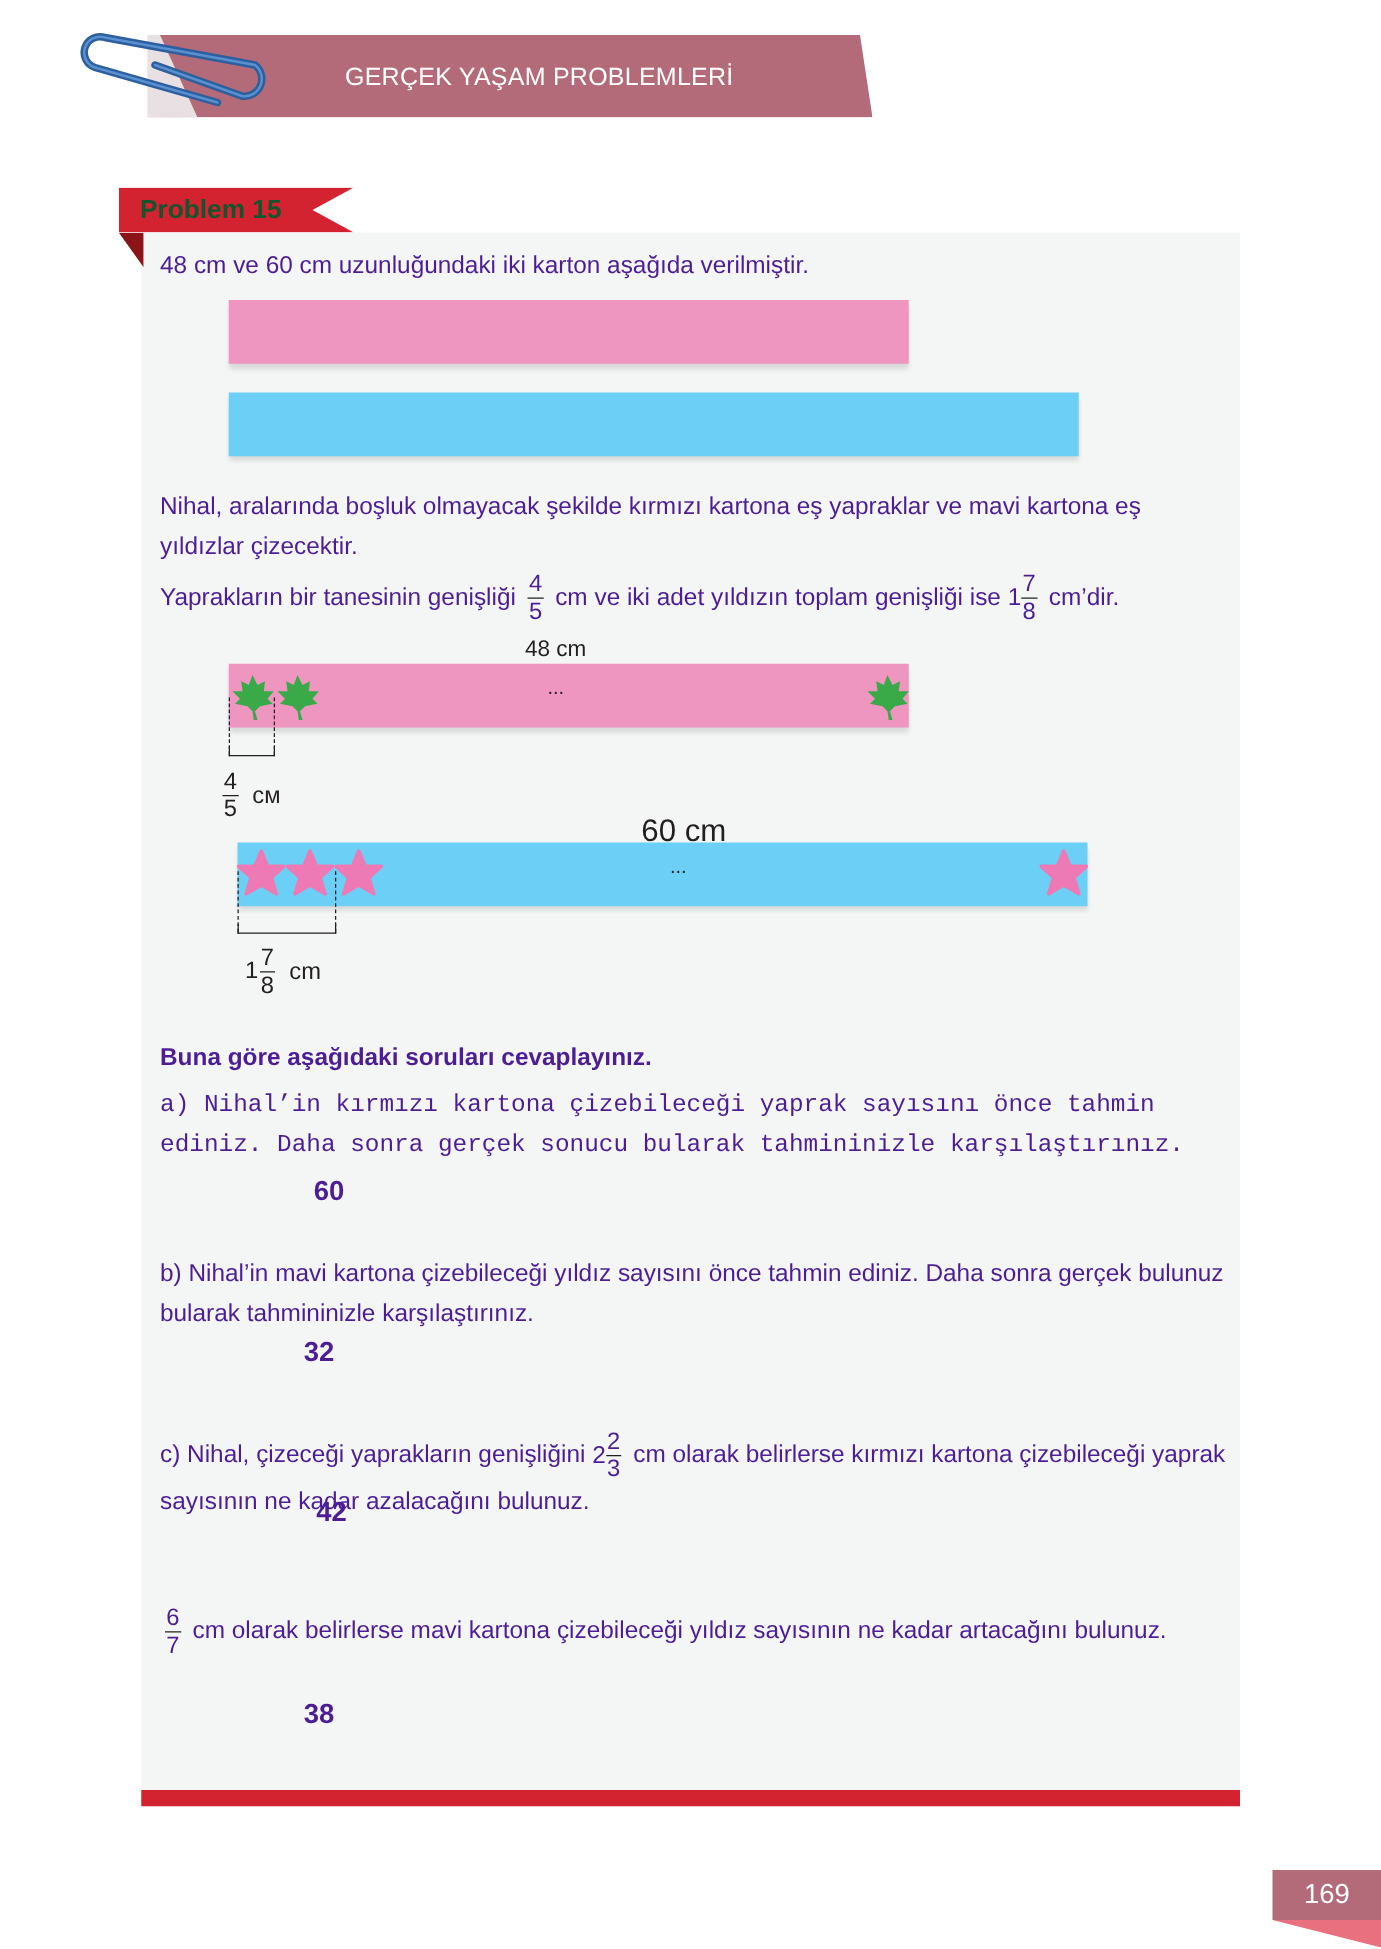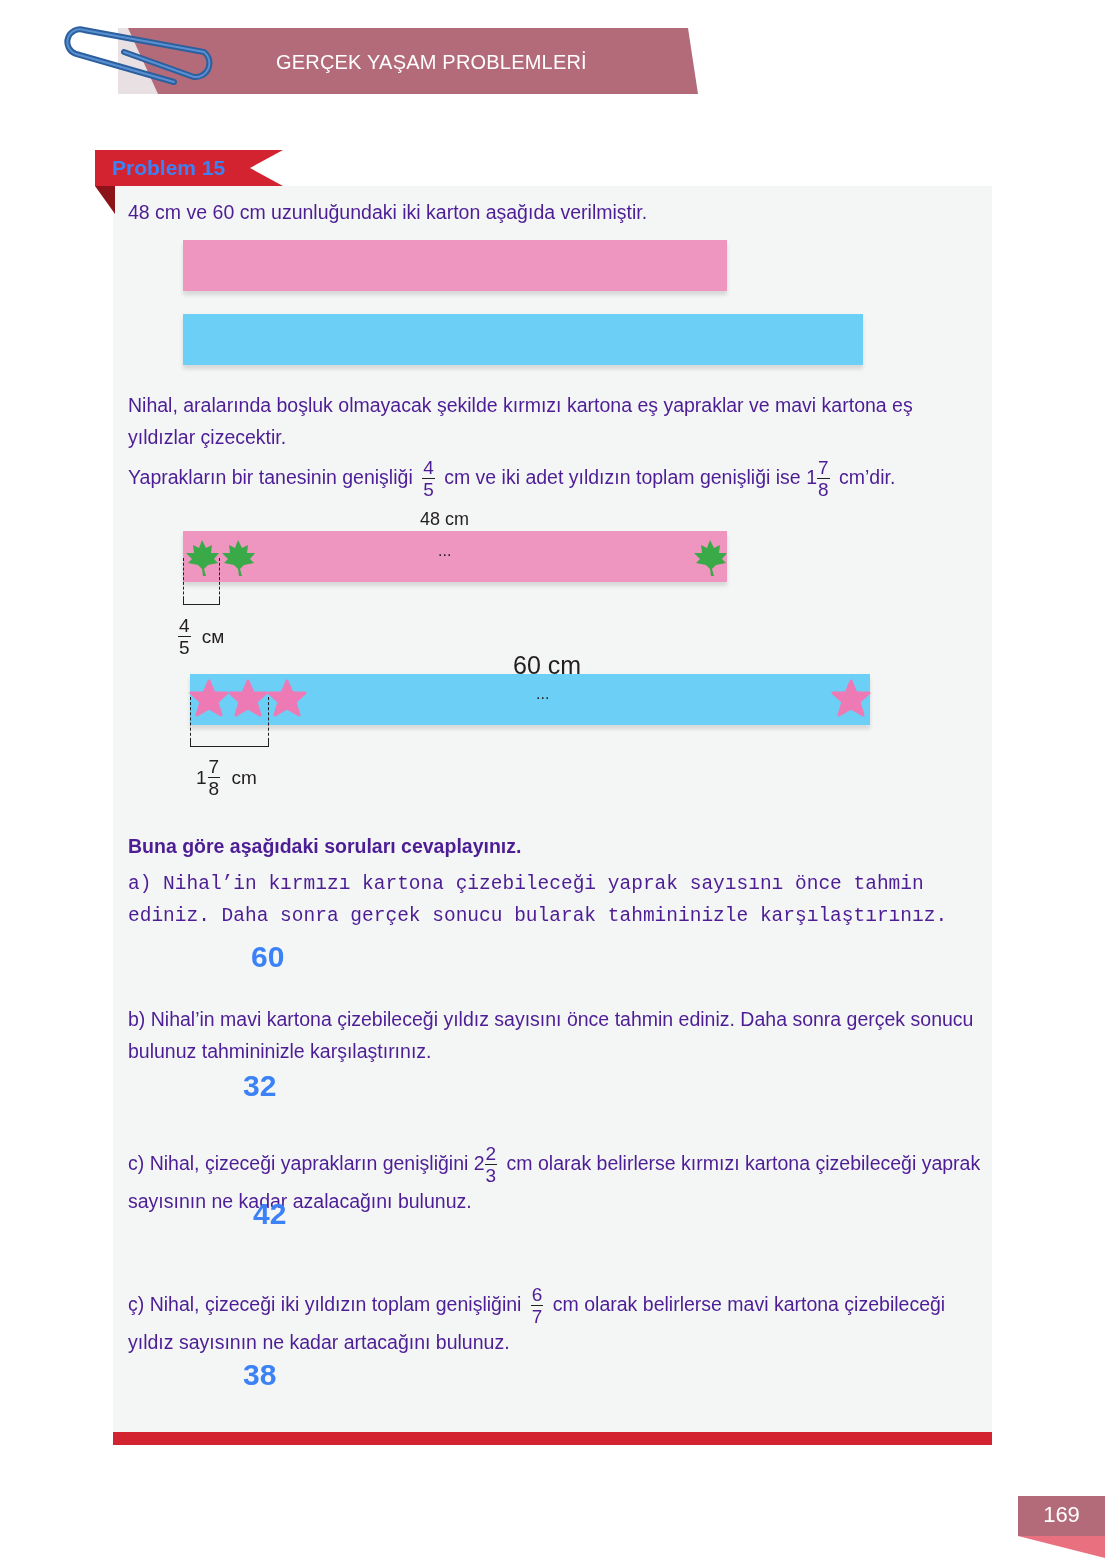--- a/index.html
+++ b/index.html
@@ -11,32 +11,32 @@
             clip-path: polygon(0 0, 570px 0, 580px 66px, 0 66px); }
   .banner-fold { left:118px; top:28px; width:40px; height:66px; background:#e8e0e2;
             clip-path: polygon(0 0, 10px 0, 40px 66px, 0 66px); }
   .banner-title { left:276px; top:51px; font-size:20px; color:#ffffff; letter-spacing:0.2px; }
   .clip { left:64px; top:22px; }
   
   .tag { left:95px; top:150px; width:188px; height:36px; background:#d42330;
          clip-path: polygon(0 0, 188px 0, 155px 18px, 188px 36px, 0 36px); }
   .tag-fold { left:95px; top:186px; width:20px; height:28px; background:#8c1419;
          clip-path: polygon(0 0, 20px 0, 20px 28px); }
-  .tag-label { left:112px; top:156px; font-size:21px; font-weight:bold; color:#3b82f6; }
+  .tag-label { left:112px; top:156px; font-size:21px; font-weight:bold; color:#14532d; }
   
   .panel { left:113px; top:186px; width:879px; height:1246px; background:#f4f5f5; }
   .redline { left:113px; top:1432px; width:879px; height:13px; background:#d42330; }
   .txt { font-size:19.5px; line-height:32px; color:#4c1d95; }
   .bar { box-shadow: 0 4px 4px rgba(0,0,0,0.12); }
   .pink-bar { background:#ee95c0; }
   .blue-bar { background:#6ccff5; }
   .frac { display:inline-block; vertical-align:middle; text-align:center; line-height:1; font-size:19px; margin:0 4px; }
   .frac .n { display:block; border-bottom:1px solid #231f20; padding:0 1px 1px; }
   .frac .d { display:block; padding-top:1px; }
-  .answer { color:#3b82f6; font-weight:bold; font-size:30px; }
+  .answer { color:#4c1d95; font-weight:bold; font-size:22px; }
   .dashv { border-left:1px dashed #231f20; }
   .bracket { border-left:1px solid #231f20; border-right:1px solid #231f20; border-bottom:1.5px solid #231f20; }
   .pagenum { left:1018px; top:1496px; width:87px; height:40px; background:#b36b7a; color:#fff;
              font-size:22px; text-align:center; line-height:38px; }
   .pagetri { left:1018px; top:1536px; width:87px; height:22px; background:#e8707f;
              clip-path: polygon(0 0, 87px 0, 87px 22px); }
 </style>
 </head>
 <body>
 
@@ -109,32 +109,31 @@
 <div class="abs" style="left:196px;top:757px;font-size:19px;">
   <span style="vertical-align:middle">1</span><span class="frac" style="margin:0 0 0 1px"><span class="n">7</span><span class="d">8</span></span>
   <span style="vertical-align:middle;margin-left:6px">cm</span>
 </div>
 
 <div class="abs txt" style="left:128px;top:830px;font-weight:bold;">Buna göre aşağıdaki soruları cevaplayınız.</div>
 
 <div class="abs txt" style="left:128px;top:868px;width:852px;font-family:Liberation Mono, monospace;">a) Nihal’in kırmızı kartona çizebileceği yaprak sayısını önce tahmin ediniz. Daha sonra gerçek sonucu bularak tahmininizle karşılaştırınız.</div>
 <div class="abs answer" style="left:251px;top:940px;">60</div>
 
-<div class="abs txt" style="left:128px;top:1003px;width:852px;">b) Nihal’in mavi kartona çizebileceği yıldız sayısını önce tahmin ediniz. Daha sonra gerçek sonucu bulunuz tahmininizle karşılaştırınız.</div>
+<div class="abs txt" style="left:128px;top:1003px;width:852px;">b) Nihal’in mavi kartona çizebileceği yıldız sayısını önce tahmin ediniz. Daha sonra gerçek bulunuz bularak tahmininizle karşılaştırınız.</div>
 <div class="abs answer" style="left:243px;top:1069px;">32</div>
 
 <div class="abs txt" style="left:128px;top:1144px;width:855px;">
   <span>c) Nihal, çizeceği yaprakların genişliğini</span>
   <span style="margin-right:-4px">2</span><span class="frac"><span class="n">2</span><span class="d">3</span></span>
   <span>cm olarak belirlerse kırmızı kartona çizebileceği yaprak sayısının ne kadar azalacağını bulunuz.</span>
 </div>
 <div class="abs answer" style="left:243px;top:1197px;margin-left:10px;">42</div>
 
 <div class="abs txt" style="left:128px;top:1285px;width:855px;">
-  <span>ç) Nihal, çizeceği iki yıldızın toplam genişliğini</span>
   <span class="frac"><span class="n">6</span><span class="d">7</span></span>
   <span>cm olarak belirlerse mavi kartona çizebileceği yıldız sayısının ne kadar artacağını bulunuz.</span>
 </div>
 <div class="abs answer" style="left:243px;top:1358px;">38</div>
 
 <div class="abs redline"></div>
 
 <div class="abs pagenum">169</div>
 <div class="abs pagetri"></div>
 

